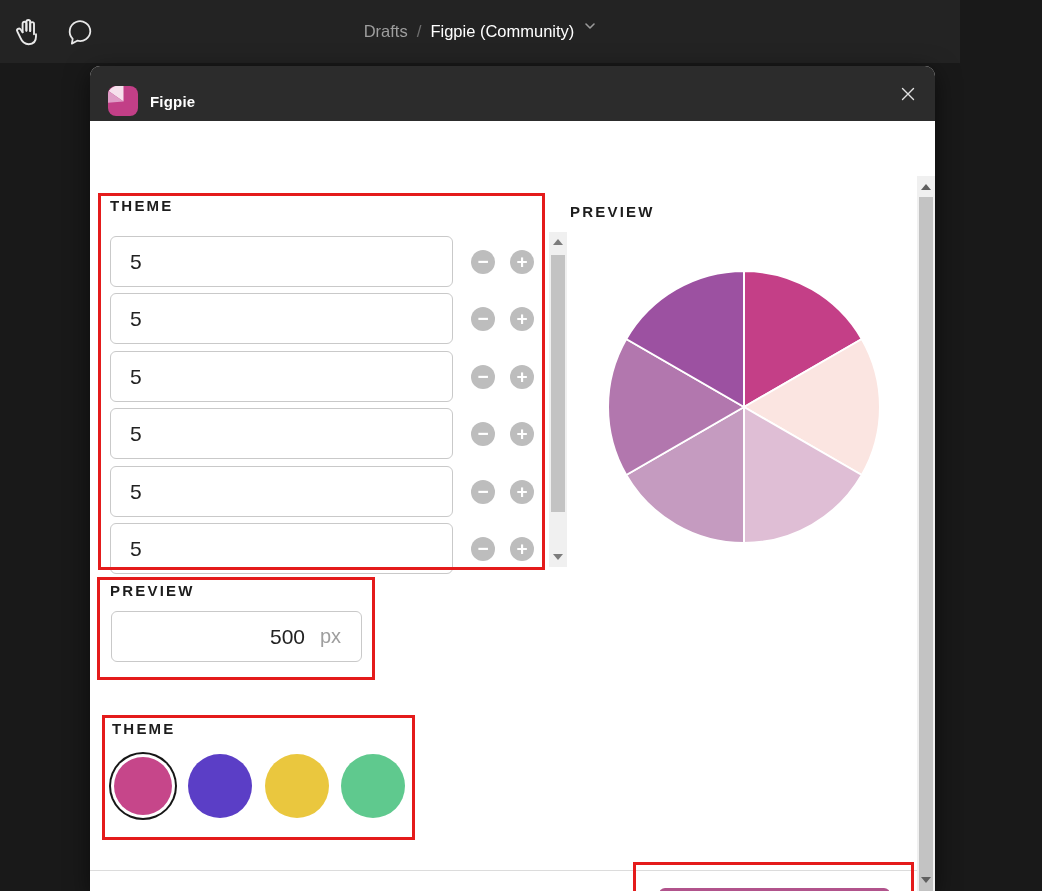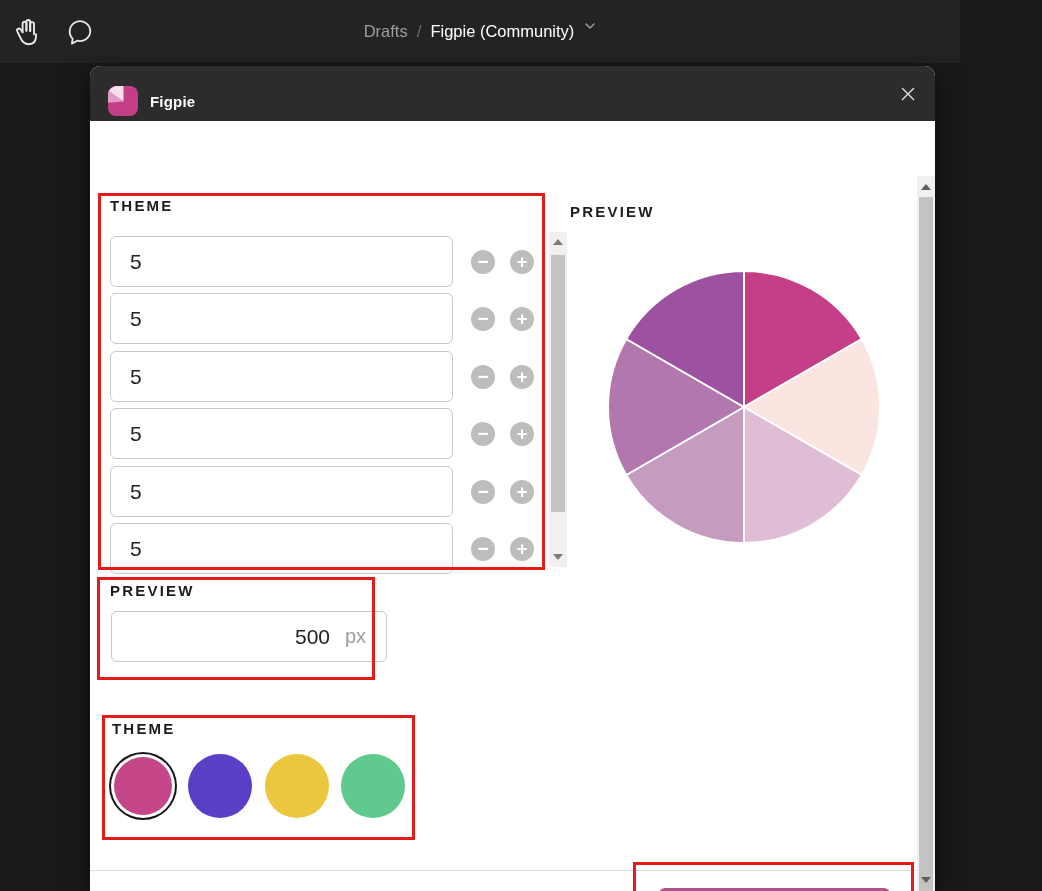--- a/index.html
+++ b/index.html
@@ -82,21 +82,21 @@
   .mini-scrollbar .thumb { position: absolute; left: 2px; top: 23px; width: 14px; height: 257px; background: #c3c3c3; }
   .arrow { position: absolute; left: 50%; transform: translateX(-50%); width: 0; height: 0; }
   .arrow.up   { top: 7px;    border-left: 5px solid transparent; border-right: 5px solid transparent; border-bottom: 6px solid #7c7c7c; }
   .arrow.down { bottom: 7px; border-left: 5px solid transparent; border-right: 5px solid transparent; border-top: 6px solid #7c7c7c; }
 
   
   .pie-wrap { position: absolute; left: 516px; top: 148px; width: 276px; height: 276px; }
 
   
   .diameter-field {
-    position: absolute; left: 21px; top: 490px; width: 276px; height: 51px;
+    position: absolute; left: 21px; top: 490px; width: 251px; height: 51px;
     border: 1px solid #c9c9c9; border-radius: 6px; background: #fff;
     display: flex; align-items: center; padding: 0 14px 0 0; cursor: text;
   }
   .diameter-field .value { flex: 1; text-align: right; font-size: 21px; color: #222; }
   .diameter-field .unit  { width: 42px; text-align: left; padding-left: 15px; font-size: 20px; color: #9e9e9e; }
 
   
   .theme-swatches { position: absolute; left: 12px; top: 594px; width: 313px; height: 125px; }
   .swatch { position: absolute; border-radius: 50%; width: 64px; height: 64px; cursor: pointer; }
   .swatch.selected {

